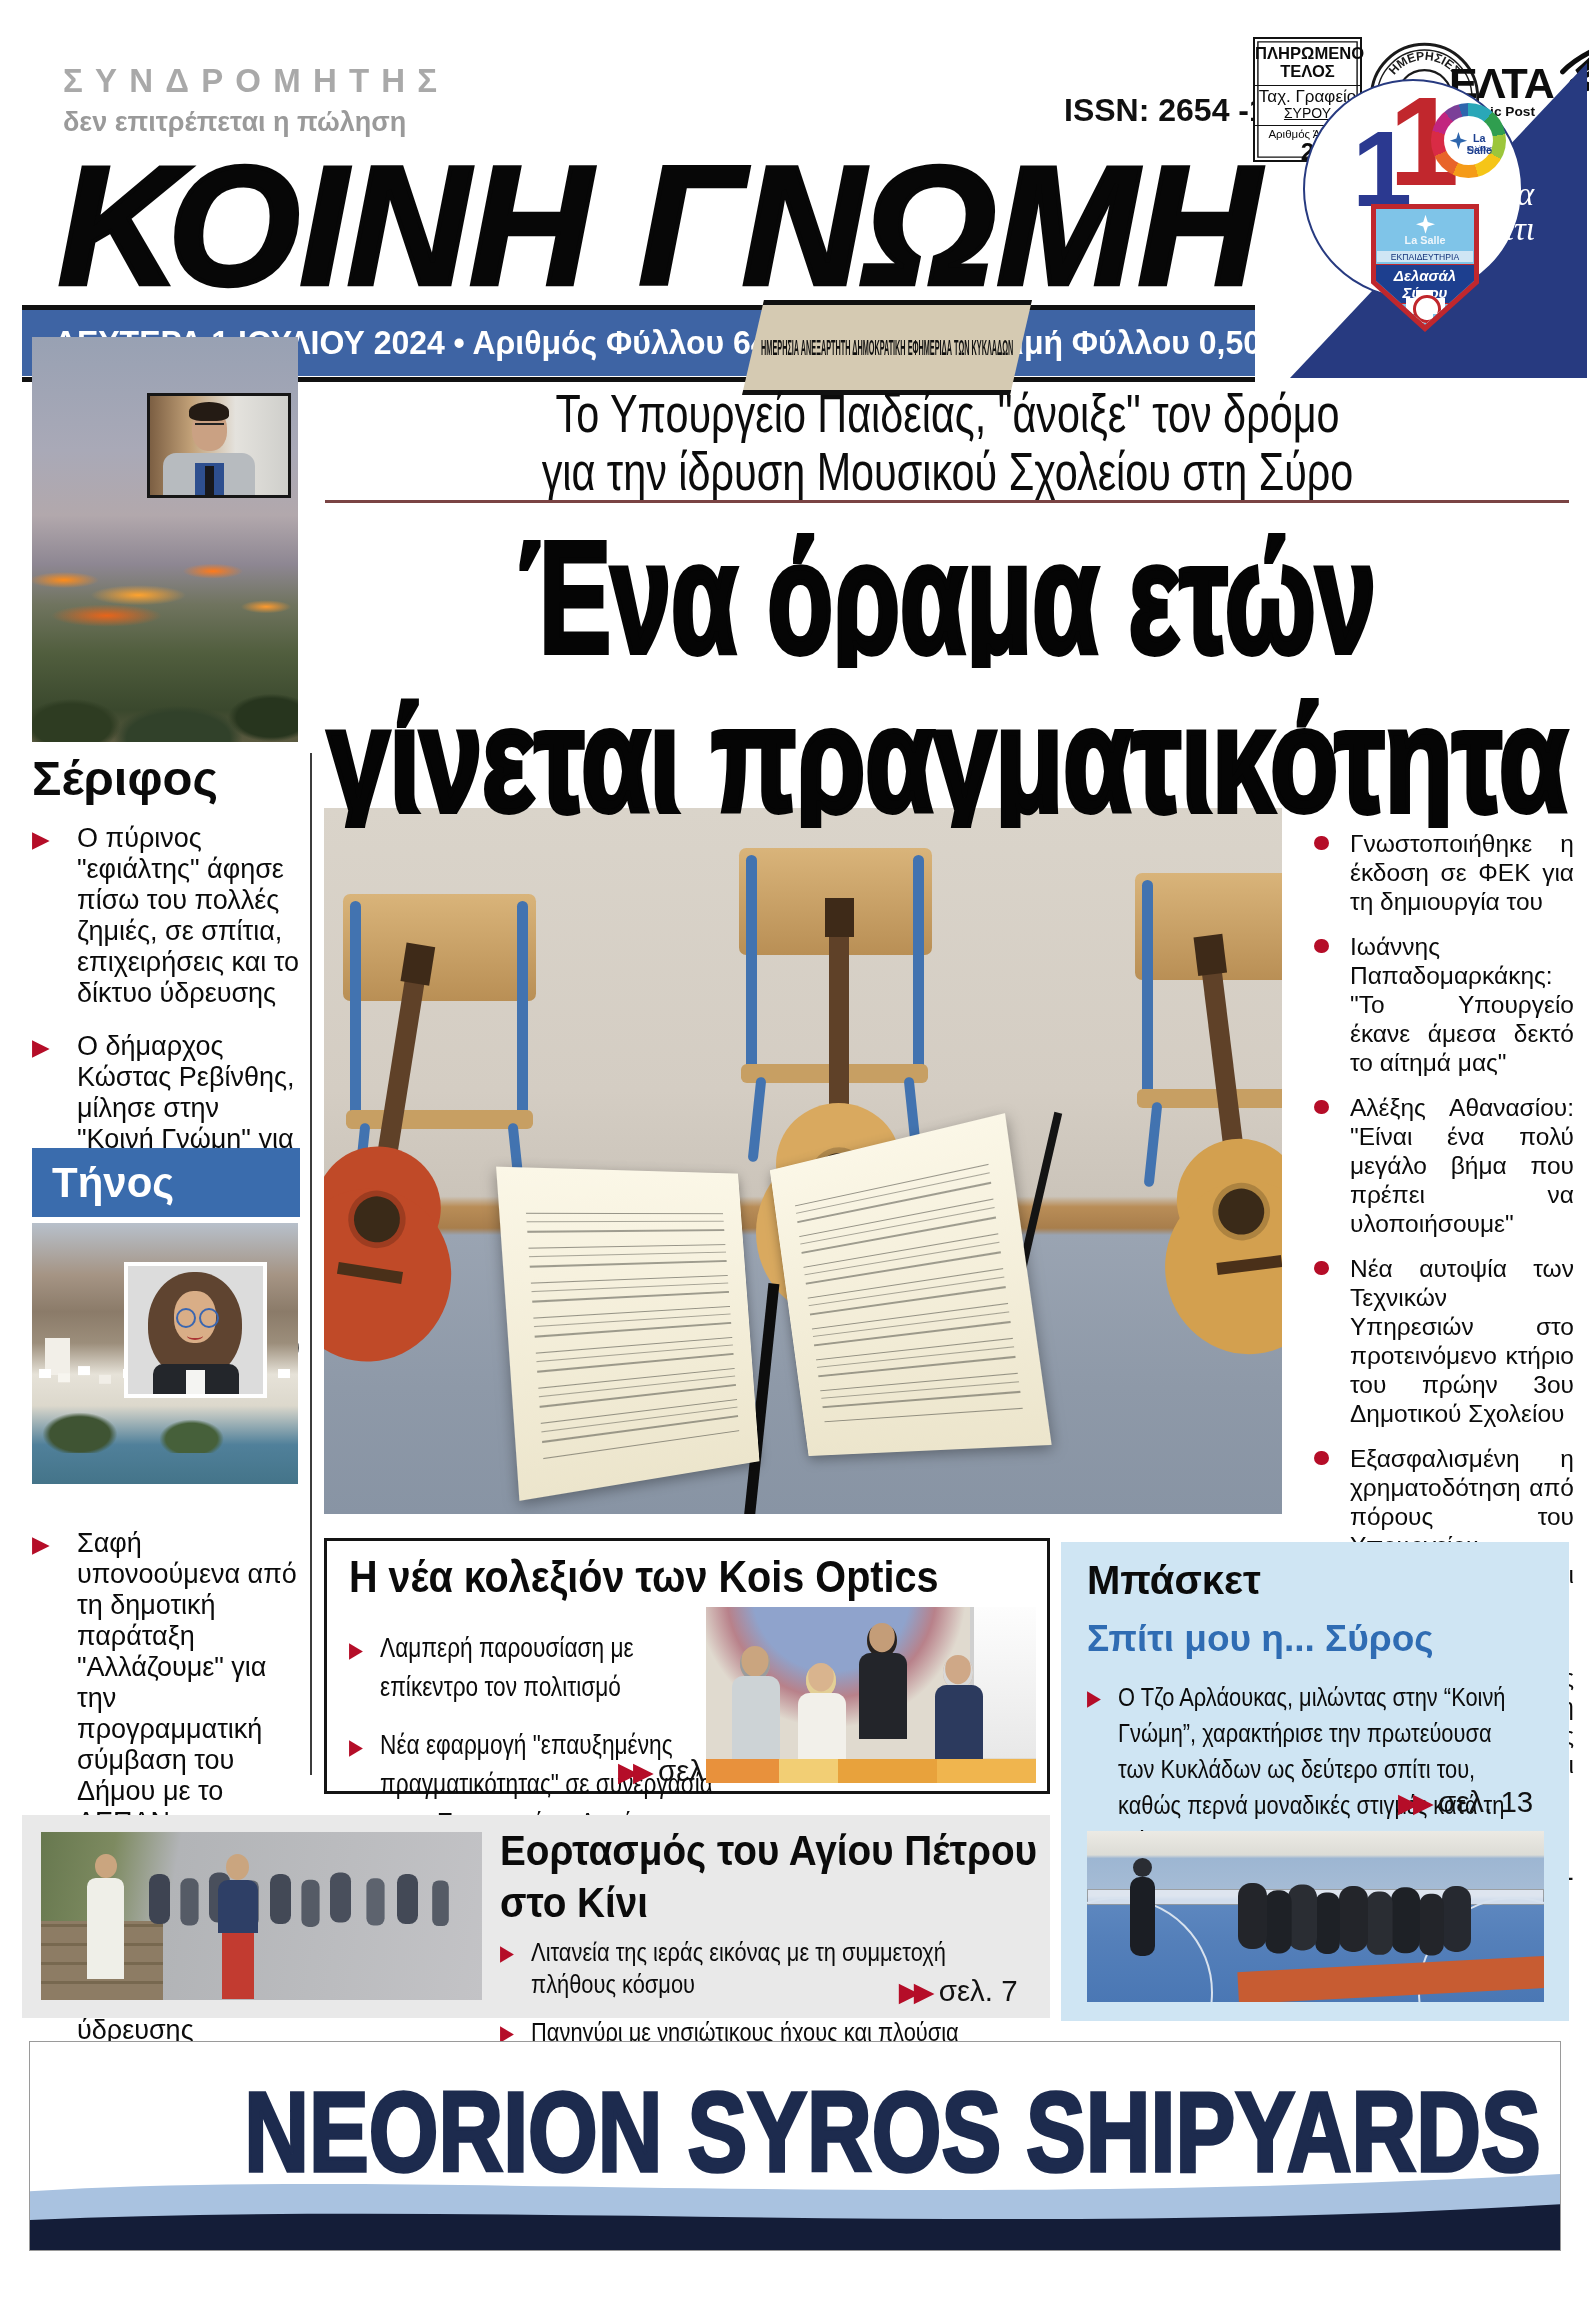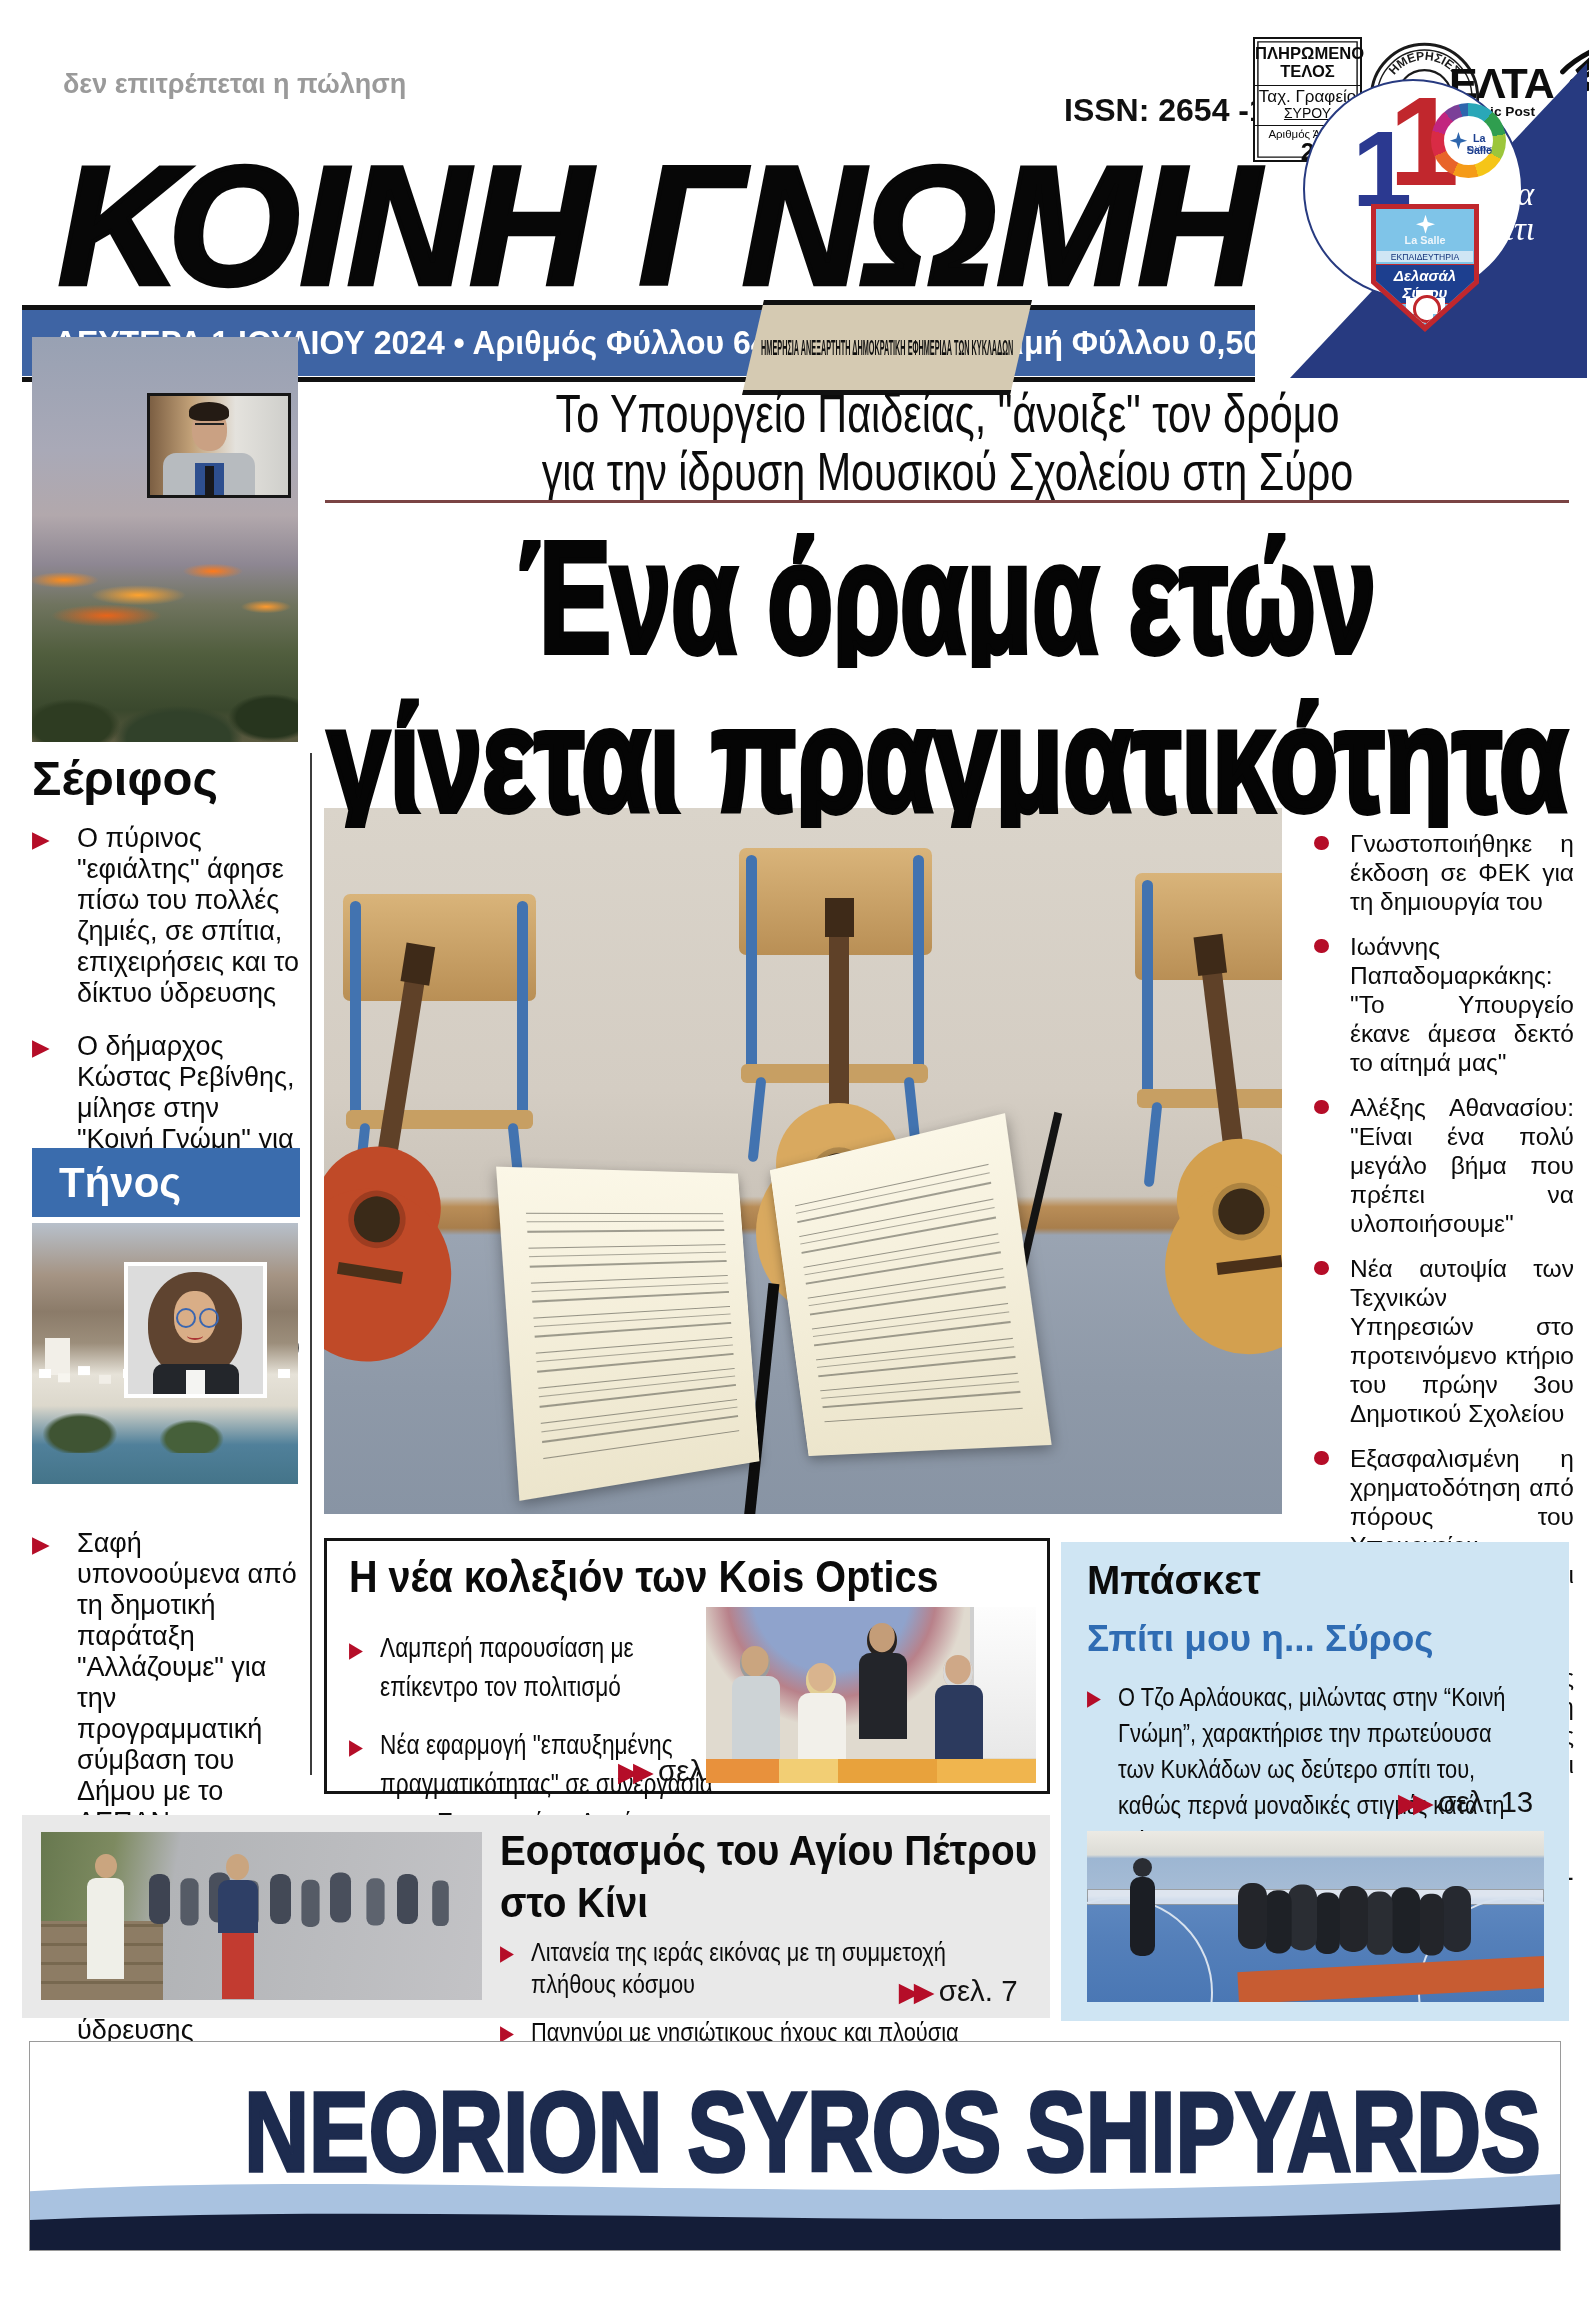--- a/index.html
+++ b/index.html
@@ -93,21 +93,21 @@
   .side{width:268px;}
   .side-list{list-style:none;margin:17.3px 0 0 0;padding:0;}
   .side-list li{position:relative;padding-left:45px;font-size:27px;line-height:31px;margin-bottom:21.6px;}
   .side-list li::before{content:"▶";position:absolute;left:0;top:0.7px;color:#b50d28;font-size:23px;}
   .pref{font-size:29.5px;color:#111;white-space:nowrap;}
   .pref .ar{color:#b50d28;letter-spacing:-5.8px;margin-right:10px;font-size:27px;}
   .pref-row{text-align:right;margin-top:4.3px;}
   .serifos{left:32px;top:750px;}
   .vdiv{left:310px;top:753px;width:2.2px;height:1022px;background:#3c3c3c;}
 
-  .tinos-bar{left:32px;top:1148px;width:268px;height:69px;background:#3a6cad;color:#fff;font-weight:800;font-size:42px;line-height:69px;padding-left:27px;box-sizing:border-box;}
+  .tinos-bar{left:32px;top:1148px;width:268px;height:69px;background:#3a6cad;color:#fff;font-weight:800;font-size:42px;line-height:69px;padding-left:20px;box-sizing:border-box;}
   .ph-tinos{left:32px;top:1223px;width:266px;height:261px;background:
     linear-gradient(180deg,#b7c0cb 0%,#a59484 20%,#8b7b69 34%,#9c8e7b 46%,#e6e2d8 58%,#dcd8cc 70%,#50809a 85%,#447489 100%);}
   .ph-tinos .town{position:absolute;left:7.2px;top:56%;width:11.5px;height:8.6px;background:#fff;
     box-shadow:19px 4.3px #f7f5ef,39px -2.9px #fff,60px 5.8px #f1eee7,84px 0 #fff,107px 7.2px #f5f2ea,137px 1.4px #fff,164px 5.8px #efece4,189px -1.4px #fff,216px 4.3px #f5f2ea,239px 0 #fff;}
   .ph-tinos .church{position:absolute;left:13px;top:44%;width:24.5px;height:37px;background:#f2efe8;}
   .ph-tinos .trees{position:absolute;left:0;bottom:12%;width:100%;height:18%;background:
     radial-gradient(ellipse 50px 29px at 18% 60%,#3f5433 0 60%,rgba(63,84,51,0) 75%),
     radial-gradient(ellipse 43px 26px at 60% 70%,#46603a 0 60%,rgba(70,96,58,0) 75%);}
   .inset-woman{position:absolute;left:92px;top:39px;width:135px;height:128px;border:4.3px solid #fff;background:#dcdcdc;}
   .inset-woman .hair{position:absolute;left:20px;top:5.8px;width:94px;height:108px;background:#5f4430;border-radius:48%;}
@@ -217,20 +217,21 @@
 
   
   svg text{font-family:"Liberation Sans",sans-serif;}
 </style>
 </head>
 <body>
 
 <div id="page">
 
   <div class="abs subscriber">
+    <div class="l1">ΣΥΝΔΡΟΜΗΤΗΣ</div>
     <div class="l2">δεν επιτρέπεται η πώληση</div>
   </div>
 
   <div class="abs issn">ISSN: 2654 -1106</div>
 
   <div class="abs pstamp">
     <div class="b"><span>ΠΛΗΡΩΜΕΝΟ</span><br><span>ΤΕΛΟΣ</span></div>
     <div class="s">Ταχ. Γραφείο</div>
     <div class="s2">ΣΥΡΟΥ</div>
     <div class="t">Αριθμός Άδειας</div>

